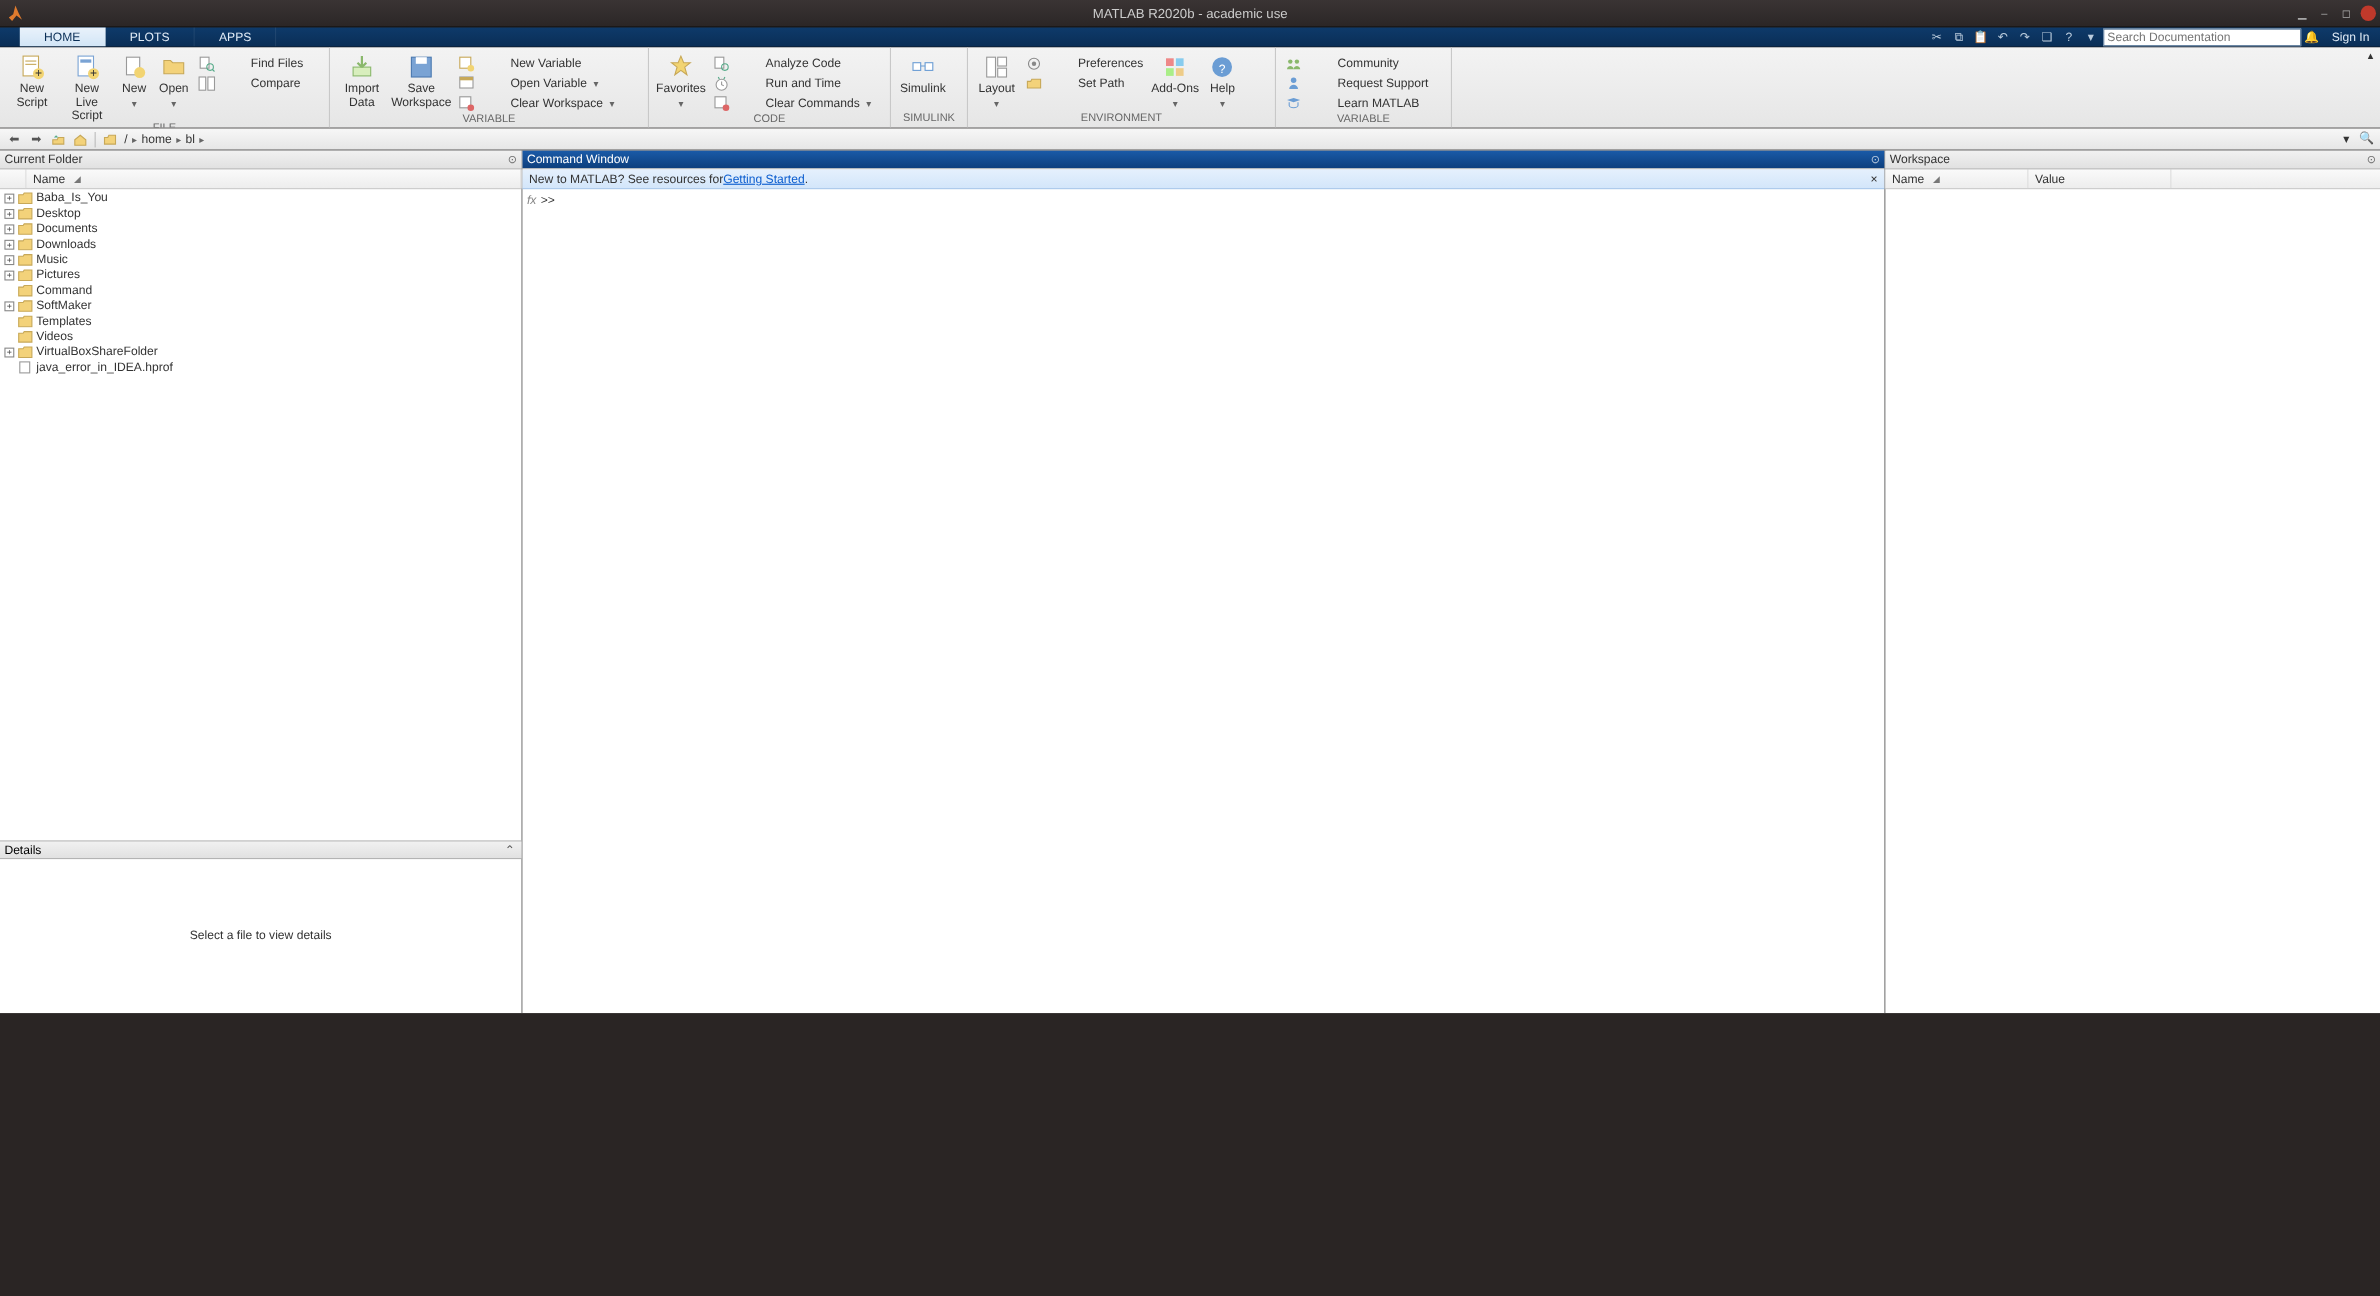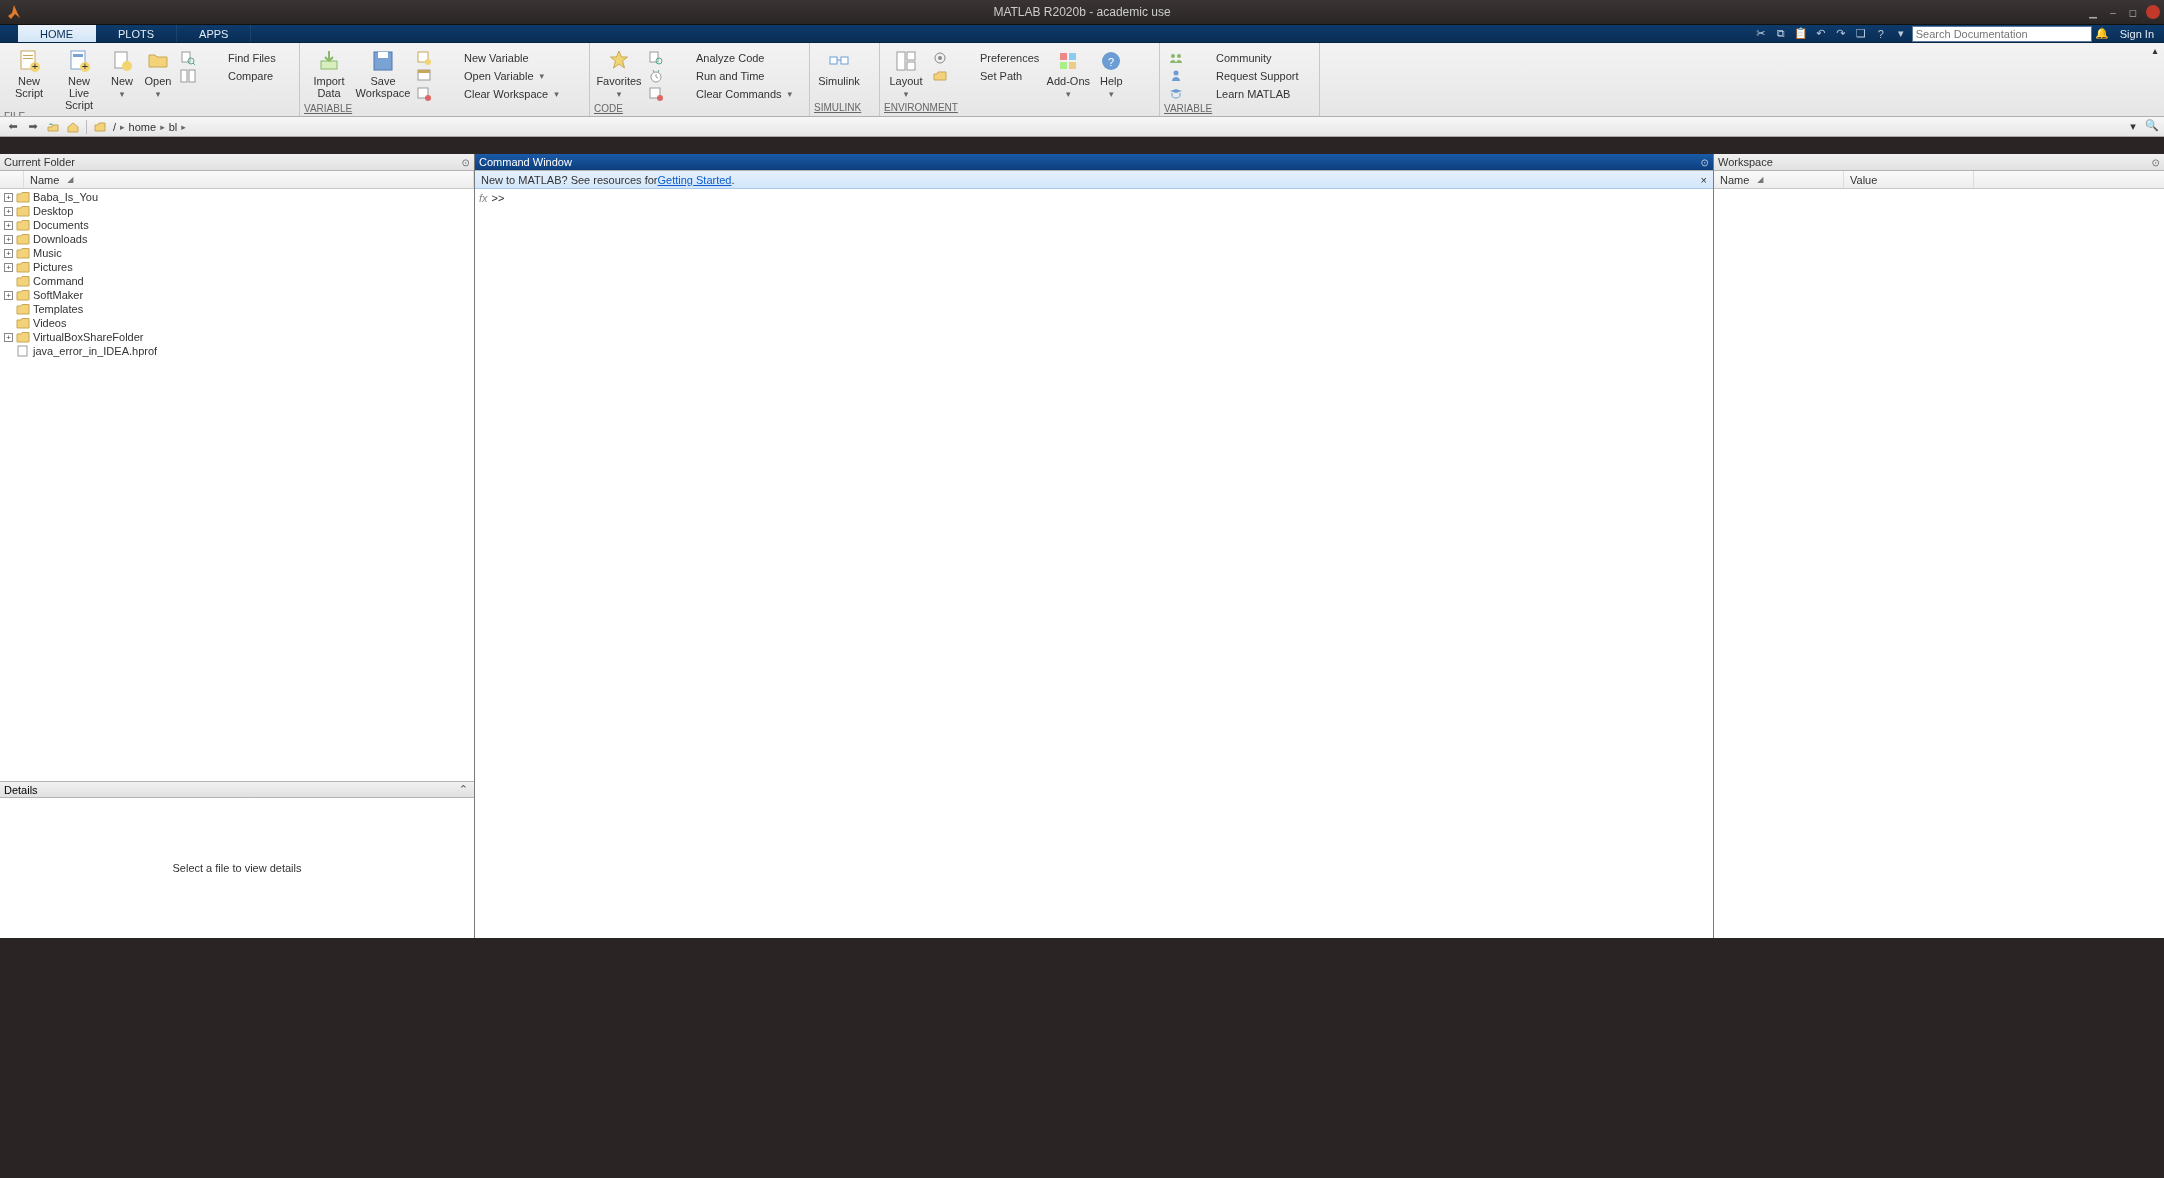--- a/index.html
+++ b/index.html
@@ -16,41 +16,41 @@
 .tabbar .tab.active { background:linear-gradient(to bottom,#e9f2fb,#d2e5f6); color:#0a2e56; font-weight:normal;}
 .tabbar .right { position:absolute; right:0; top:0; bottom:0; display:flex; align-items:center; gap:2px; padding-right:2px;}
 .tabbar .right .iconbtn { width:18px; height:16px; display:flex; align-items:center; justify-content:center; cursor:pointer; color:#bcd; }
 .tabbar .right .search { width:180px; height:16px; background:#fff; border:1px solid #5b7a9b; font-size:11px; padding:0 3px; color:#666;}
 .tabbar .right .signin { color:#e1ecf7; padding:0 8px; cursor:pointer;}
 .tabbar .right .bell { color:#e1ecf7; width:16px; text-align:center; cursor:pointer;}
 
 .ribbon { height:74px; background:linear-gradient(to bottom,#f3f3f3,#e6e6e6); display:flex; border-bottom:1px solid #b0b0b0; position:relative; overflow:hidden;}
 .ribbon .group { display:flex; flex-direction:column; border-right:1px solid #c8c8c8; padding:0 4px; }
 .ribbon .group .items { flex:1; display:flex; align-items:flex-start; padding-top:4px;}
-.ribbon .group .label { height:14px; color:#666; font-size:10px;text-decoration:underline;}
+.ribbon .group .label { height:14px; text-align:center; color:#666; font-size:10px;}
 .rbtn-big { display:flex; flex-direction:column; align-items:center; justify-content:flex-start; width:50px; cursor:pointer; padding:2px 2px 0 2px; gap:2px;}
 .rbtn-big .icn { width:24px; height:24px; }
 .rbtn-big .txt { font-size:11px; color:#333; text-align:center; line-height:12px; white-space:pre-line;}
 .rbtn-big .drop::after { content:"▾"; font-size:9px; color:#666; display:block; text-align:center;}
 .rbtn-sm { display:flex; align-items:center; gap:4px; height:18px; padding:0 4px; cursor:pointer; white-space:nowrap;}
 .rbtn-sm .icn { width:16px; height:16px; }
 .rbtn-sm .txt { font-size:11px; color:#333;padding-left:28px;}
 .stack { display:flex; flex-direction:column; justify-content:flex-start; gap:0px; padding-top:2px;}
 .ribbon .collapse { position:absolute; right:2px; top:2px; width:14px; height:14px; color:#333; cursor:pointer; font-size:10px; text-align:center;}
 
 .pathbar { height:20px; background:linear-gradient(to bottom,#f7f7f7,#e6e6e6); border-bottom:1px solid #a9a9a9; display:flex; align-items:center; padding:0 4px; gap:2px; position:relative;}
 .pathbar .navbtn { width:18px; height:16px; display:flex; align-items:center; justify-content:center; cursor:pointer; color:#555; border:1px solid transparent;}
 .pathbar .sep { width:1px; height:14px; background:#bbb; margin:0 2px;}
 .pathbar .crumbs { display:flex; align-items:center; gap:2px; color:#333; font-size:11px;}
 .pathbar .crumbs .seg { cursor:pointer; padding:0 2px;}
 .pathbar .crumbs .ar { color:#666; font-size:9px;}
 .pathbar .searchicon { position:absolute; right:4px; width:16px; height:16px; color:#2a5b9c; cursor:pointer; text-align:center;}
 .pathbar .dropdown { position:absolute; right:24px; width:14px; text-align:center; color:#333; cursor:pointer;}
 
-.main { display:flex; height:784px; background:#000000;margin-top:17px; }
+.main { display:flex; height:784px; background:#000000; }
 .panel { display:flex; flex-direction:column; border-right:1px solid #7a7a7a; background:#fff;}
 .panel-title { height:17px; background:linear-gradient(to bottom,#f1f1f1,#e1e1e1); border-bottom:1px solid #b3b3b3; display:flex; align-items:center; padding:0 4px; color:#333; font-size:11px; position:relative;}
 .panel-title.active { background:linear-gradient(to bottom,#1a5aa8,#0d3f7d); color:#fff;}
 .panel-title .menu { position:absolute; right:4px; font-size:10px; cursor:pointer; opacity:.7;}
 .col-header { height:18px; background:linear-gradient(to bottom,#fafafa,#ededed); border-bottom:1px solid #c8c8c8; display:flex; align-items:center;}
 .col-header .cell { padding:0 6px; color:#333; font-size:11px; border-right:1px solid #ddd; height:100%; display:flex; align-items:center; gap:8px;}
 .tree { flex:1; overflow:auto; padding:1px 0;}
 .tree-row { display:flex; align-items:center; height:14px; gap:3px; padding-left:4px; color:#333; font-size:11px; cursor:default;}
 .tree-row .exp { width:9px; height:9px; border:1px solid #888; background:#fff; font-size:8px; line-height:7px; text-align:center; color:#444; cursor:pointer;}
 .tree-row .exp.none { border:none; background:none;}

